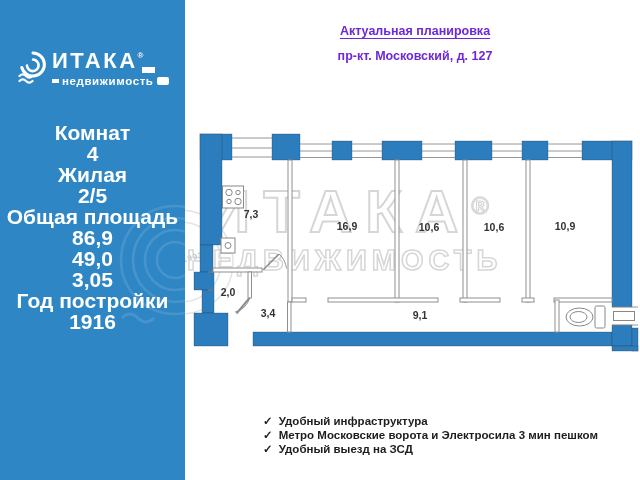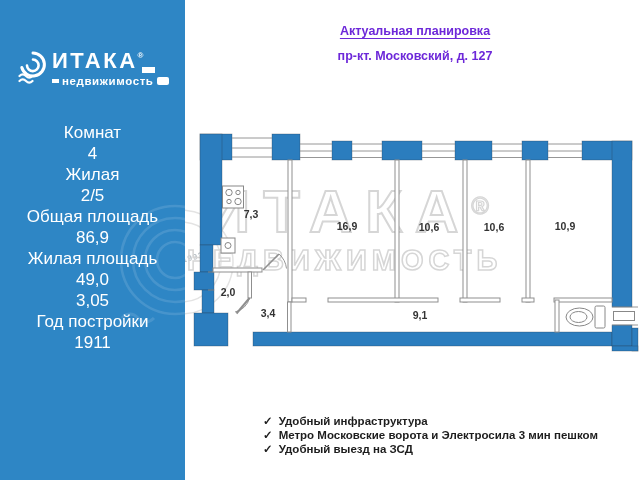--- a/index.html
+++ b/index.html
@@ -13,21 +13,21 @@
   .logo{position:absolute;left:18px;top:48px;width:160px;height:46px;}
   .logo-icon{position:absolute;left:0;top:2px;}
   .logo-name{position:absolute;left:34px;top:0;font-size:22px;font-weight:700;letter-spacing:2.5px;color:#fff;white-space:nowrap;}
   .logo-reg{font-size:8px;vertical-align:10px;letter-spacing:0;}
   .logo-underscore{position:absolute;left:124px;top:19px;width:13px;height:6px;background:#fff;}
   .logo-sub{position:absolute;left:34px;top:27px;display:flex;align-items:center;gap:3px;}
   .logo-sub-bar{width:7px;height:4px;background:#fff;}
   .logo-sub-text{font-size:11.5px;font-weight:700;letter-spacing:.6px;color:#fff;white-space:nowrap;}
   .logo-sub-block{width:12px;height:8px;background:#fff;border-radius:2px;}
   .specs{position:absolute;left:0;top:122px;width:185px;text-align:center;color:#fff;
-         font-weight:400;font-size:17px;line-height:21px;}
+         font-weight:700;font-size:21px;line-height:21px;}
   
   .header{position:absolute;left:240px;top:24px;width:350px;text-align:center;color:#6d28d9;}
   .header-title{font-size:12.5px;font-weight:700;text-decoration:underline;text-underline-offset:3px;}
   .header-address{margin-top:11px;font-size:12.5px;font-weight:700;text-align:center;}
   
   .plan-wm{position:absolute;left:185px;top:125px;width:455px;height:235px;overflow:hidden;pointer-events:none;}
   .wm-arcs{position:absolute;left:-69px;top:75px;}
   .wm-year{position:absolute;left:-3px;top:128px;font-size:8px;font-weight:700;color:#b9c0c6;
            letter-spacing:1px;transform:rotate(-14deg);}
   .wm-line1{position:absolute;left:22px;top:52px;font-size:60px;font-weight:700;letter-spacing:13px;
@@ -77,25 +77,24 @@
       <span class="logo-sub-block"></span>
     </div>
   </div>
   <div class="specs">
     <div>Комнат</div>
     <div>4</div>
     <div>Жилая</div>
     <div>2/5</div>
     <div>Общая площадь</div>
     <div>86,9</div>
-    <div>Жилая площадь</div>
     <div>49,0</div>
     <div>3,05</div>
     <div>Год постройки</div>
-    <div>1911</div>
+    <div>1916</div>
   </div>
 </div>
 
 <div class="header">
   <div class="header-title">Актуальная планировка</div>
   <div class="header-address">пр-кт. Московский, д. 127</div>
 </div>
 
 <div class="plan-wm">
   <svg class="wm-arcs" width="140" height="140" viewBox="0 0 140 140">

